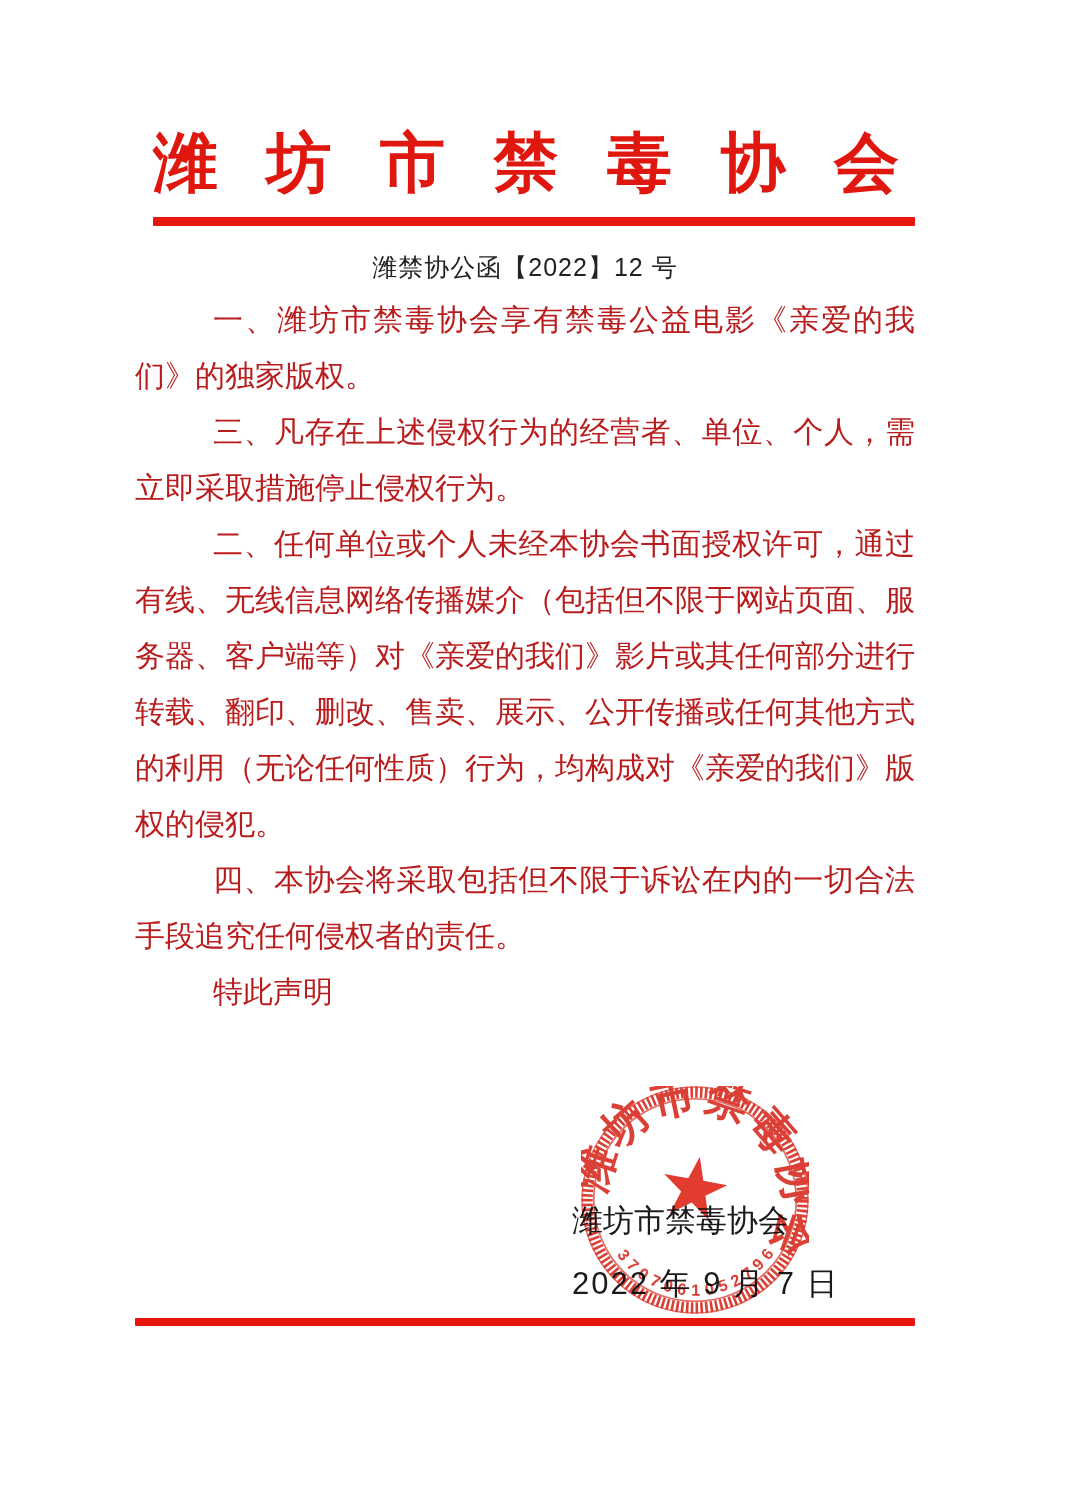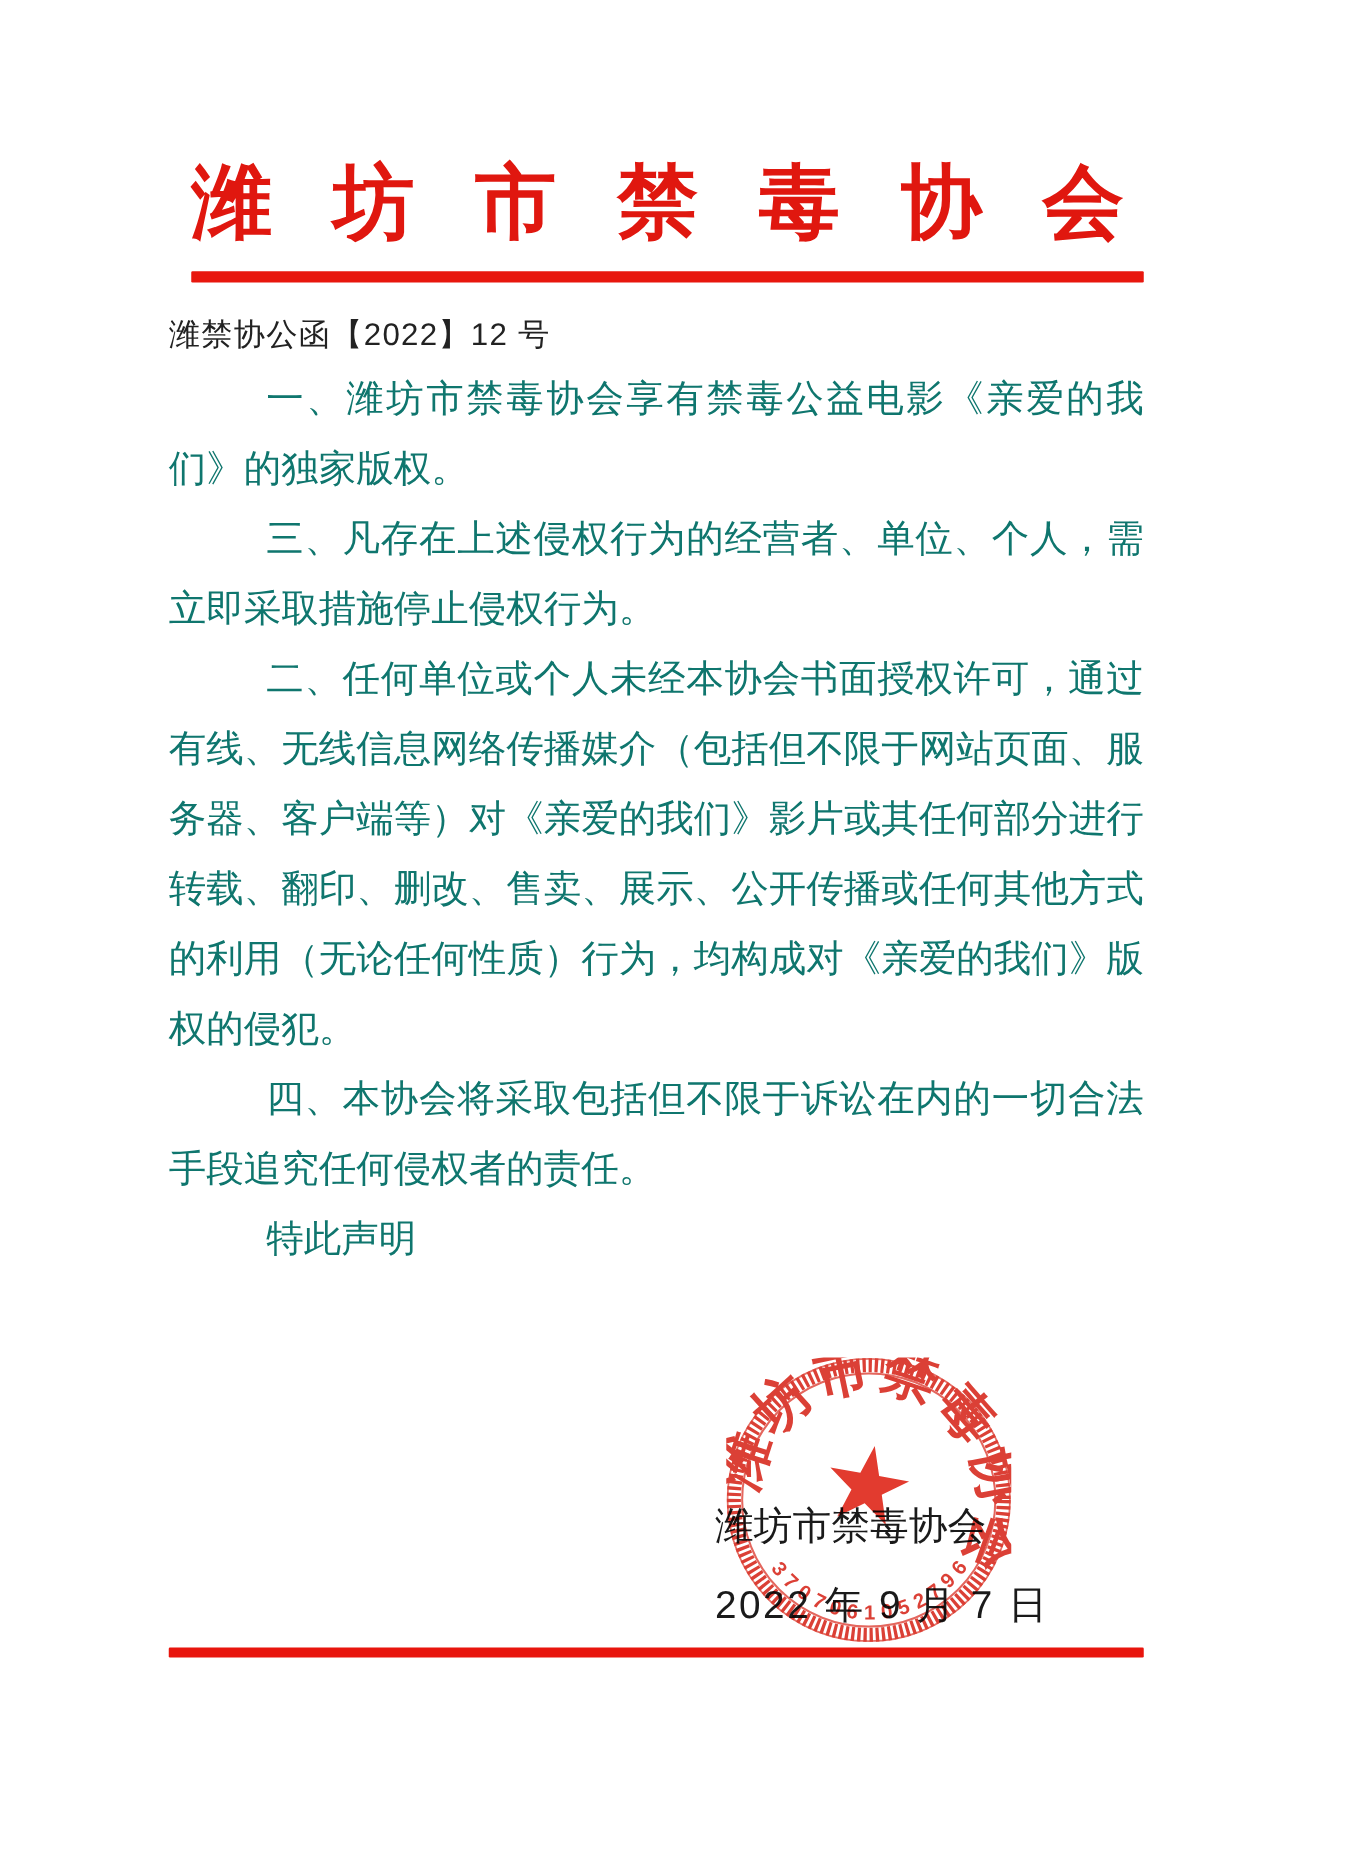--- a/index.html
+++ b/index.html
@@ -41,42 +41,42 @@
     margin-top: 17px;
     margin-left: 18px;
     width: 762px;
     height: 9px;
     background: #e8170e;
     border-radius: 1px;
   }
   
   .doc-number {
     margin-top: 25px;
-    text-align: left;
+    text-align: center;
     font-size: 25px;
     letter-spacing: 1px;
     color: #222;
   }
   
   .title {
     margin: 24px 0 0 0;
     text-align: center;
     font-family: "Liberation Serif", "DejaVu Serif", serif;
     font-weight: 400;
     font-size: 42px;
     line-height: 88px;
     color: #111;
   }
   
   .body-text {
     margin-top: 8px;
     font-size: 30px;
     line-height: 56px;
     text-align: justify;
-    color: #0f766e;
+    color: #b91c1c;
   }
   .body-text p {
     margin: 0;
     text-indent: 2.6em;
   }
   .body-text p.closing {
     text-align: left;
     font-family: Liberation Serif, serif;
   }
   

